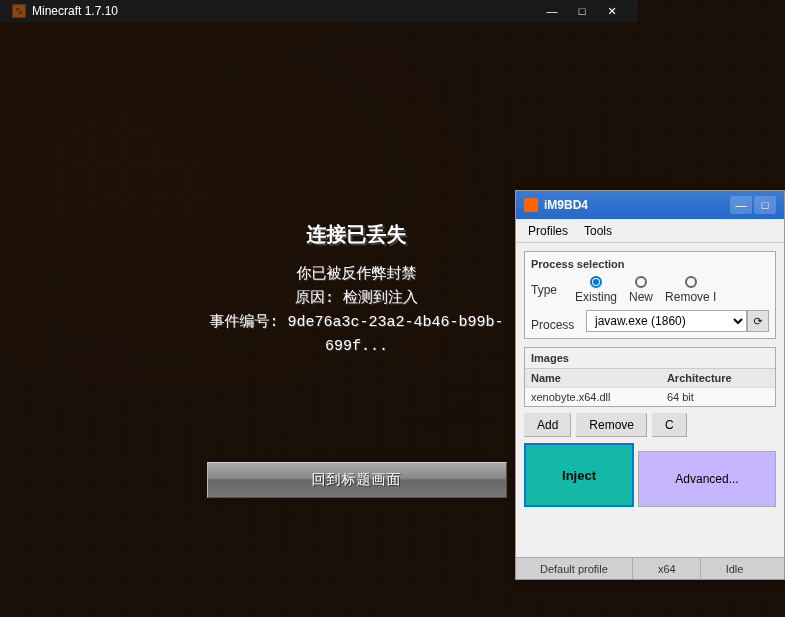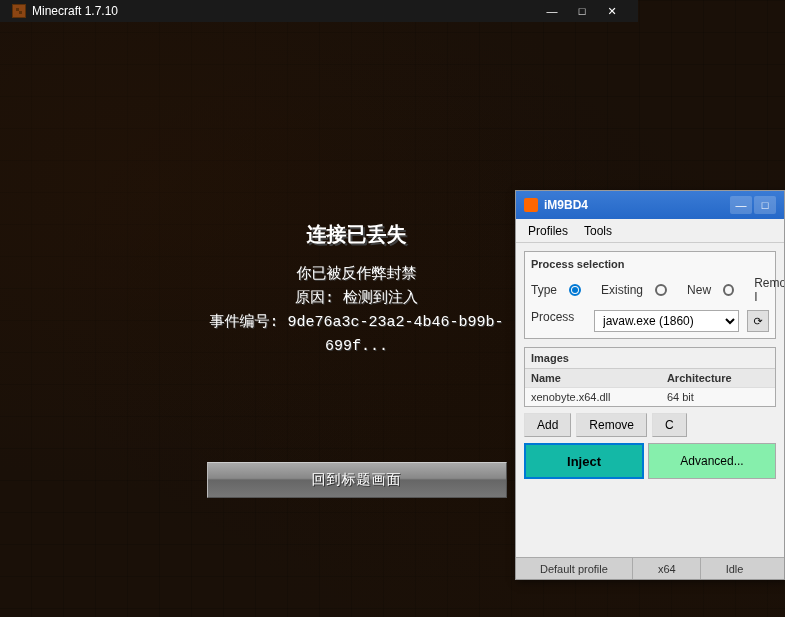--- a/index.html
+++ b/index.html
@@ -267,24 +267,25 @@
 
     .type-label {
       font-size: 12px;
       color: #333;
       width: 32px;
     }
 
     .radio-option {
       display: flex;
       align-items: center;
-      gap: 20px;
-      font-size: 12px;
-      color: #333;
-      cursor: pointer;
+      gap: 2px;
+      font-size: 12px;
+      color: #333;
+      cursor: pointer;
+      flex-direction: column;
     }
 
     .radio-dot {
       width: 12px;
       height: 12px;
       border: 2px solid #0078d4;
       border-radius: 50%;
       display: inline-flex;
       align-items: center;
       justify-content: center;
@@ -297,22 +298,22 @@
       background: #0078d4;
       border-radius: 50%;
     }
 
     .radio-dot.empty {
       border-color: #666;
     }
 
     .process-row {
       display: flex;
-      align-items: flex-start;
-      gap: 8px;
+      align-items: flex-end;
+      gap: 0;
     }
 
     .process-label {
       font-size: 12px;
       color: #333;
       width: 55px;
     }
 
     .process-select {
       flex: 1;
@@ -402,26 +403,27 @@
       background: #14b8a6;
       border: 2px solid #0078d4;
       cursor: pointer;
       font-size: 13px;
       color: #000;
       font-weight: bold;
     }
 
     .advanced-btn {
       flex: 1;
-      padding: 10px;
-      background: #86efac;
+      padding: 20px;
+      background: #c4b5fd;
       border: 1px solid #aaa;
       cursor: pointer;
       font-size: 12px;
       color: #000;
+      margin-top: 8px;
     }
 
     
     .dialog-status {
       display: flex;
       gap: 1px;
       background: #d0d0d0;
       border-top: 1px solid #aaa;
       height: 22px;
       align-items: center;

